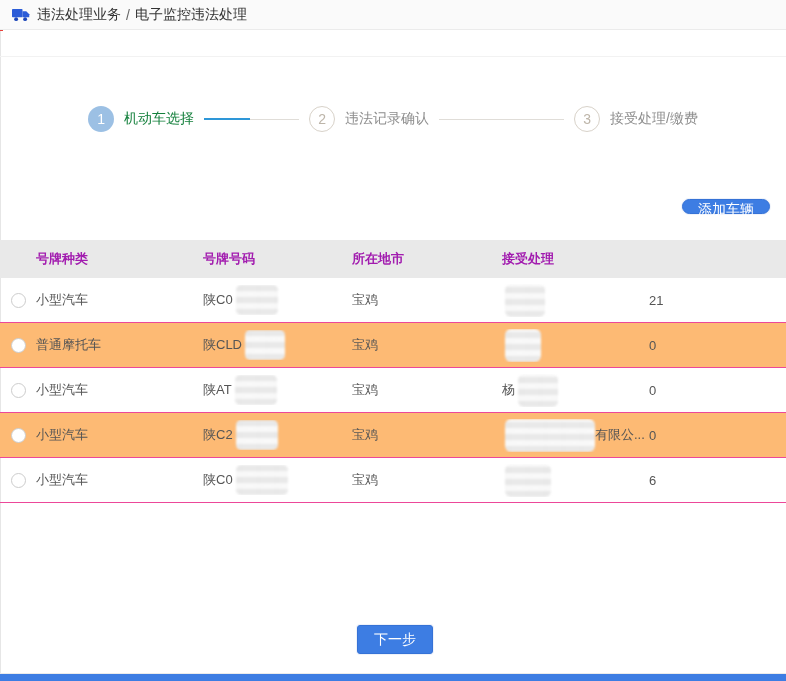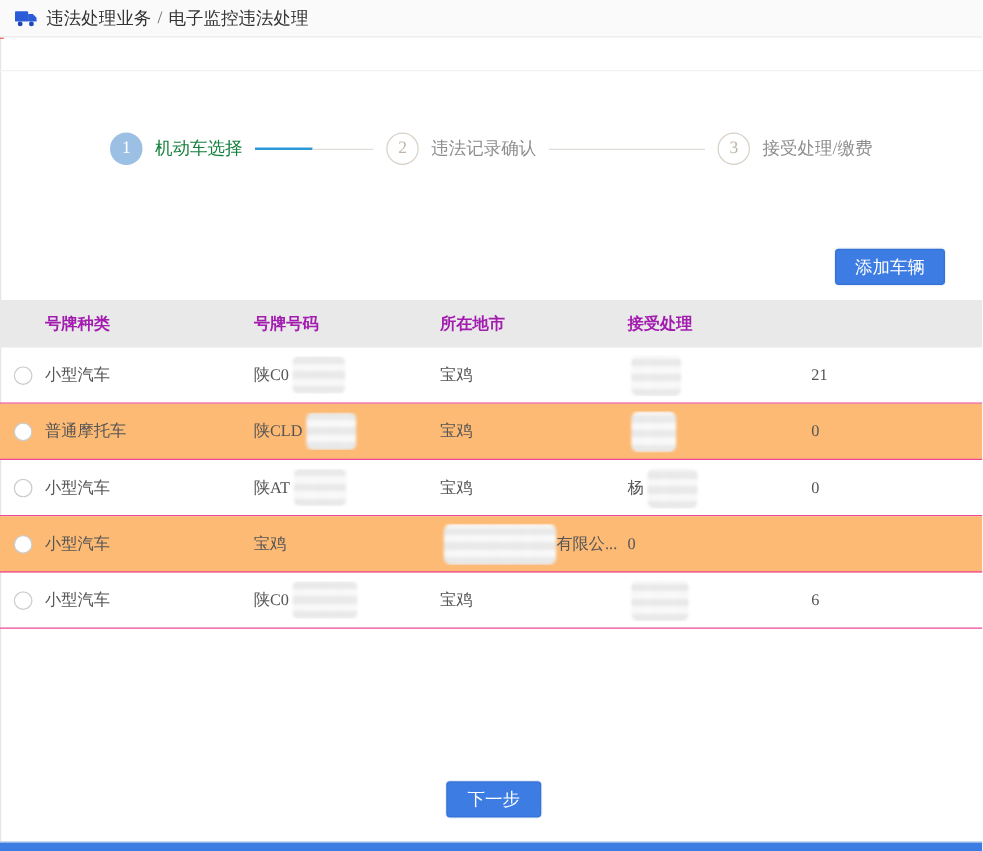--- a/index.html
+++ b/index.html
@@ -1,17 +1,17 @@
 <!DOCTYPE html>
 <html><head>
 <meta charset="utf-8">
 <style>
   html,body{margin:0;padding:0;background:#fff;}
   .page{position:relative;width:786px;height:681px;background:#fff;overflow:hidden;
-        font-family:Liberation Serif, serif;color:#333;
+        font-family:Liberation Sans, sans-serif;color:#333;
         box-shadow:inset 1px 0 0 #e6e6e6;}
   
   .topbar{position:absolute;left:0;top:0;width:786px;height:30px;background:#fafafa;
           border-bottom:1px solid #ebebeb;display:flex;align-items:center;padding-left:12px;
           box-sizing:border-box;font-size:14px;}
   .red-strip{position:absolute;left:0;top:0;width:3px;height:31px;background:#e8403a;}
   .truck{display:inline-flex;margin-right:7px;}
   .bc-sep{color:#666;margin:0 5px;}
   .bc-section,.bc-current{color:#333;}
   
@@ -27,21 +27,21 @@
   .step.active .slabel{color:#15803d;text-align:center;}
   .step.pending .slabel{color:#8e8e8e;}
   .conn{display:flex;align-items:center;margin:0 10px;}
   .conn-blue{width:46px;height:2px;background:#2e97d8;}
   .conn-gray{height:1px;background:#e0ddd8;}
   .conn1 .conn-gray{width:49px;}
   .conn2 .conn-gray{width:125px;}
   
   .btn{background:#3d7de3;border:1px solid #3572d6;border-radius:3px;color:#fff;
        font-size:14px;font-family:inherit;cursor:pointer;box-shadow:0 0 0 1px #eef2fa;}
-  .btn-add{position:absolute;top:199px;right:30px;width:88px;height:29px;}
+  .btn-add{position:absolute;top:199px;right:16px;width:88px;height:15px;border-radius:13px;}
   .btn-next{position:absolute;top:625px;left:357px;width:76px;height:29px;text-align:center;}
   
   .vtable{position:absolute;left:0;top:240px;width:786px;}
   .trow{display:grid;grid-template-columns:36px 167px 149px 150px 147px 1fr;
         align-items:center;height:44px;border-bottom:1px solid #ec4899;font-size:13px;color:#555;}
   .thead{height:38px;background:#e9e9e9;border-bottom:none;color:#a21caf;font-weight:bold;}
   .trow.alt{background:#fdba74;}
   .cell{white-space:nowrap;overflow:hidden;display:flex;align-items:center;}
   .c-center{justify-content:center;}
   .radio{width:15px;height:15px;border:1px solid #ccc;border-radius:50%;background:#fff;
@@ -165,20 +165,24 @@
           <span></span>
         </div>
       <div class="cell">0</div>
     </div>
 
     <div class="trow alt">
       <div class="cell c-center">
           <span class="radio"></span>
         </div>
       <div class="cell">小型汽车</div>
+      <div class="cell">
+          <span>陕C2</span>
+          <span class="blob w42"></span>
+        </div>
       <div class="cell">宝鸡</div>
       <div class="cell">
           <span></span>
           <span class="blob owner w90"></span>
           <span>有限公...</span>
         </div>
       <div class="cell">0</div>
     </div>
 
     <div class="trow">

